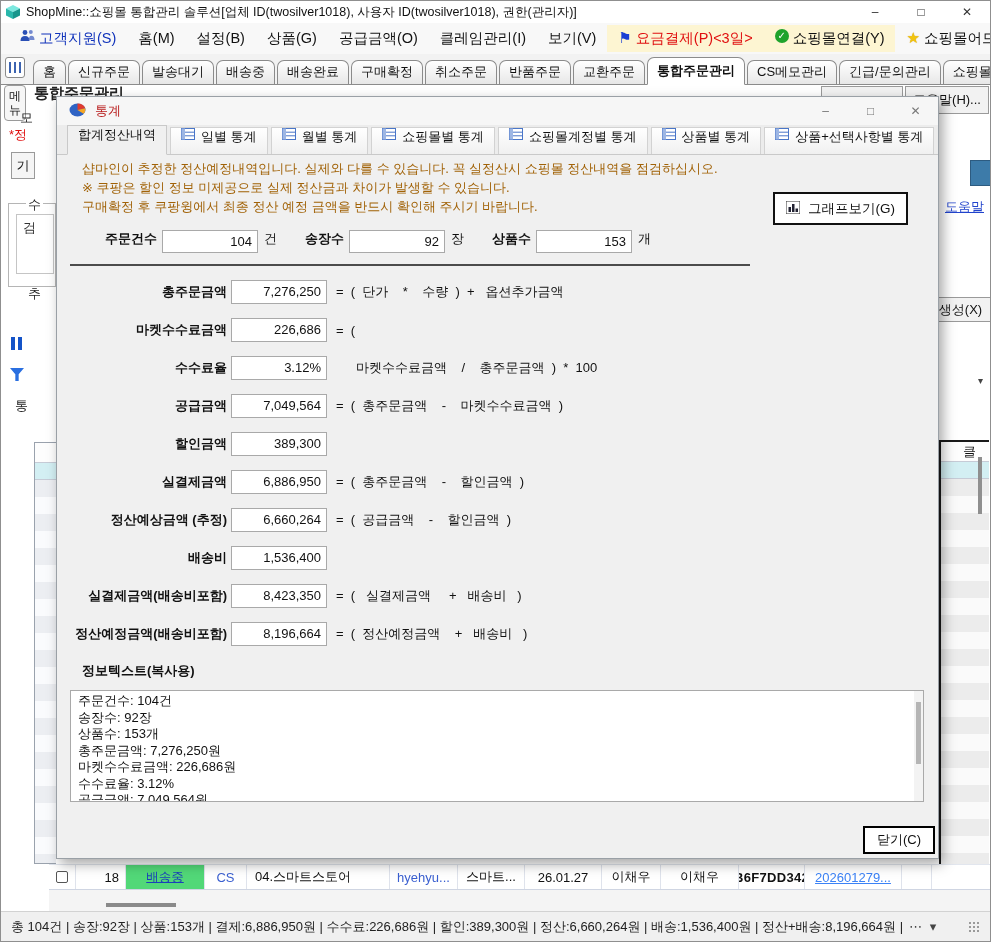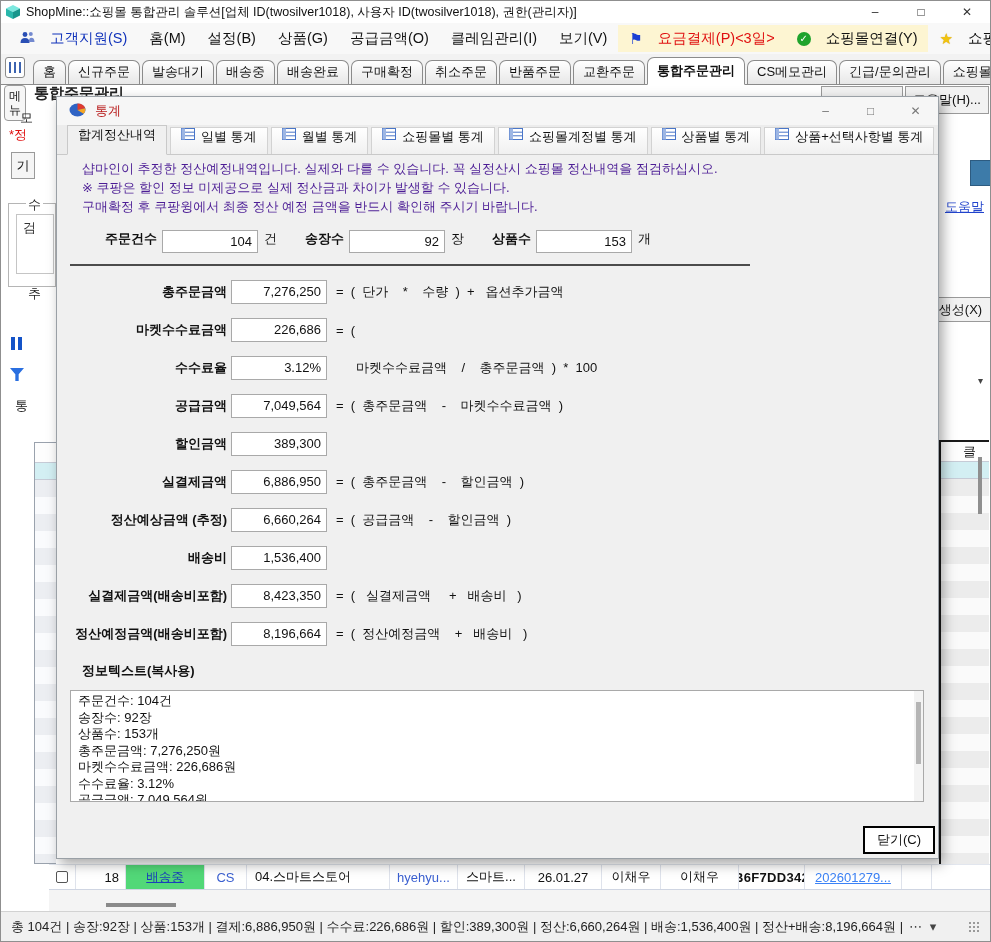--- a/index.html
+++ b/index.html
@@ -14,21 +14,21 @@
   .titlebar { position:absolute; top:0; left:0; right:0; height:22px; background:#fff;
     display:flex; align-items:center; padding-left:5px; font-size:12.5px; }
   .app-icon { width:14px; height:14px; margin-right:6px; flex:0 0 auto; }
   .win-controls { margin-left:auto; display:flex; height:100%; }
   .win-btn { width:46px; height:100%; display:flex; align-items:center; justify-content:center;
     font-size:12px; color:#333; }
 
   
   .menubar { position:absolute; top:22px; left:0; right:0; height:31px; background:#f8f8f8;
     display:flex; align-items:center; padding:0 4px 0 8px; font-size:14.5px; }
-  .menu-item { display:flex; align-items:center; gap:15px; padding:4px 11px; white-space:nowrap; }
+  .menu-item { display:flex; align-items:flex-start; gap:4px; padding:4px 11px; white-space:nowrap; }
   .menu-item.support { color:#1133bb; }
   .menu-item.payment { color:#e01010; background:#fdf5d2; }
   .menu-item.connect { background:#fdf5d2; }
   .flag-glyph { color:#1a3fd4; font-size:15px; }
   .check-circle { width:14px; height:14px; border-radius:50%; background:#1fa32c; color:#fff;
     font-size:10px; line-height:14px; text-align:center; font-weight:bold; }
   .star-glyph { color:#f1c40f; font-size:15px; text-shadow:0 0 1px #c8962a; }
 
   
   .tabstrip { position:absolute; top:53px; left:0; right:0; height:31px; background:#f2f2f2;
@@ -115,21 +115,21 @@
   .dlg-tabs { height:30px; display:flex; align-items:flex-end; padding-left:10px;
     border-bottom:1px solid #c9c9c9; background:#ececec; }
   .dlg-tab { display:flex; gap:6px; height:27px; padding:0 10px; font-size:13px;
     border:1px solid #d2d2d2; border-bottom:none; background:linear-gradient(#ffffff,#f0f0f0);
     margin-right:3px; white-space:nowrap; }
   .dlg-tab.active { background:#f0f0f0; height:30px; border:1px solid #c9c9c9;
     border-bottom:1px solid #f0f0f0; margin-bottom:-1px; }
   .tab-ico { width:14px; height:12px; flex:0 0 auto; }
   .dlg-body { position:relative; height:calc(100% - 58px); font-size:13px; }
 
-  .warn { position:absolute; left:25px; top:4px; color:#4c1d95; line-height:19px; white-space:nowrap; }
+  .warn { position:absolute; left:25px; top:4px; color:#a16207; line-height:19px; white-space:nowrap; }
   .graph-btn { position:absolute; right:30px; top:37px; width:135px; height:33px; border:2px solid #111;
     background:#fff; display:flex; align-items:center; justify-content:center; gap:8px; font-size:13.5px; }
 
   .counts { position:absolute; left:48px; top:75px; display:flex; align-items:flex-start; height:24px; }
   .count-label { font-weight:bold; }
   .count-input { width:96px; height:23px; border:1px solid #a9a9a9; background:#fff; text-align:right;
     padding-right:5px; line-height:21px; margin:0 6px 0 5px; }
   .count-unit { margin-right:28px; }
   .hr-sep { position:absolute; left:13px; top:109px; width:680px; height:2px; background:#4c4c4c; }
 
@@ -367,20 +367,29 @@
       </span>
   </div>
 
   <div class="dlg-body">
     <div class="warn">
       <div>샵마인이 추정한 정산예정내역입니다. 실제와 다를 수 있습니다. 꼭 실정산시 쇼핑몰 정산내역을 점검하십시오.</div>
       <div>※ 쿠팡은 할인 정보 미제공으로 실제 정산금과 차이가 발생할 수 있습니다.</div>
       <div>구매확정 후 쿠팡윙에서 최종 정산 예정 금액을 반드시 확인해 주시기 바랍니다.</div>
     </div>
 
+    <div class="graph-btn">
+      <span><svg width="14" height="13" viewBox="0 0 14 13">
+            <rect x="0" y="0" width="14" height="13" fill="#fff" stroke="#333"></rect>
+            <rect x="2.5" y="6" width="2.5" height="5" fill="#223"></rect>
+            <rect x="6" y="3" width="2.5" height="8" fill="#223"></rect>
+            <rect x="9.5" y="7.5" width="2.5" height="3.5" fill="#223"></rect>
+          </svg></span>
+      <span>그래프보기(G)</span>
+    </div>
 
     <div class="counts">
       <span class="count-label">주문건수</span>
       <span class="count-input">104</span>
       <span class="count-unit">건</span>
       <span class="count-label">송장수</span>
       <span class="count-input">92</span>
       <span class="count-unit">장</span>
       <span class="count-label">상품수</span>
       <span class="count-input">153</span>

